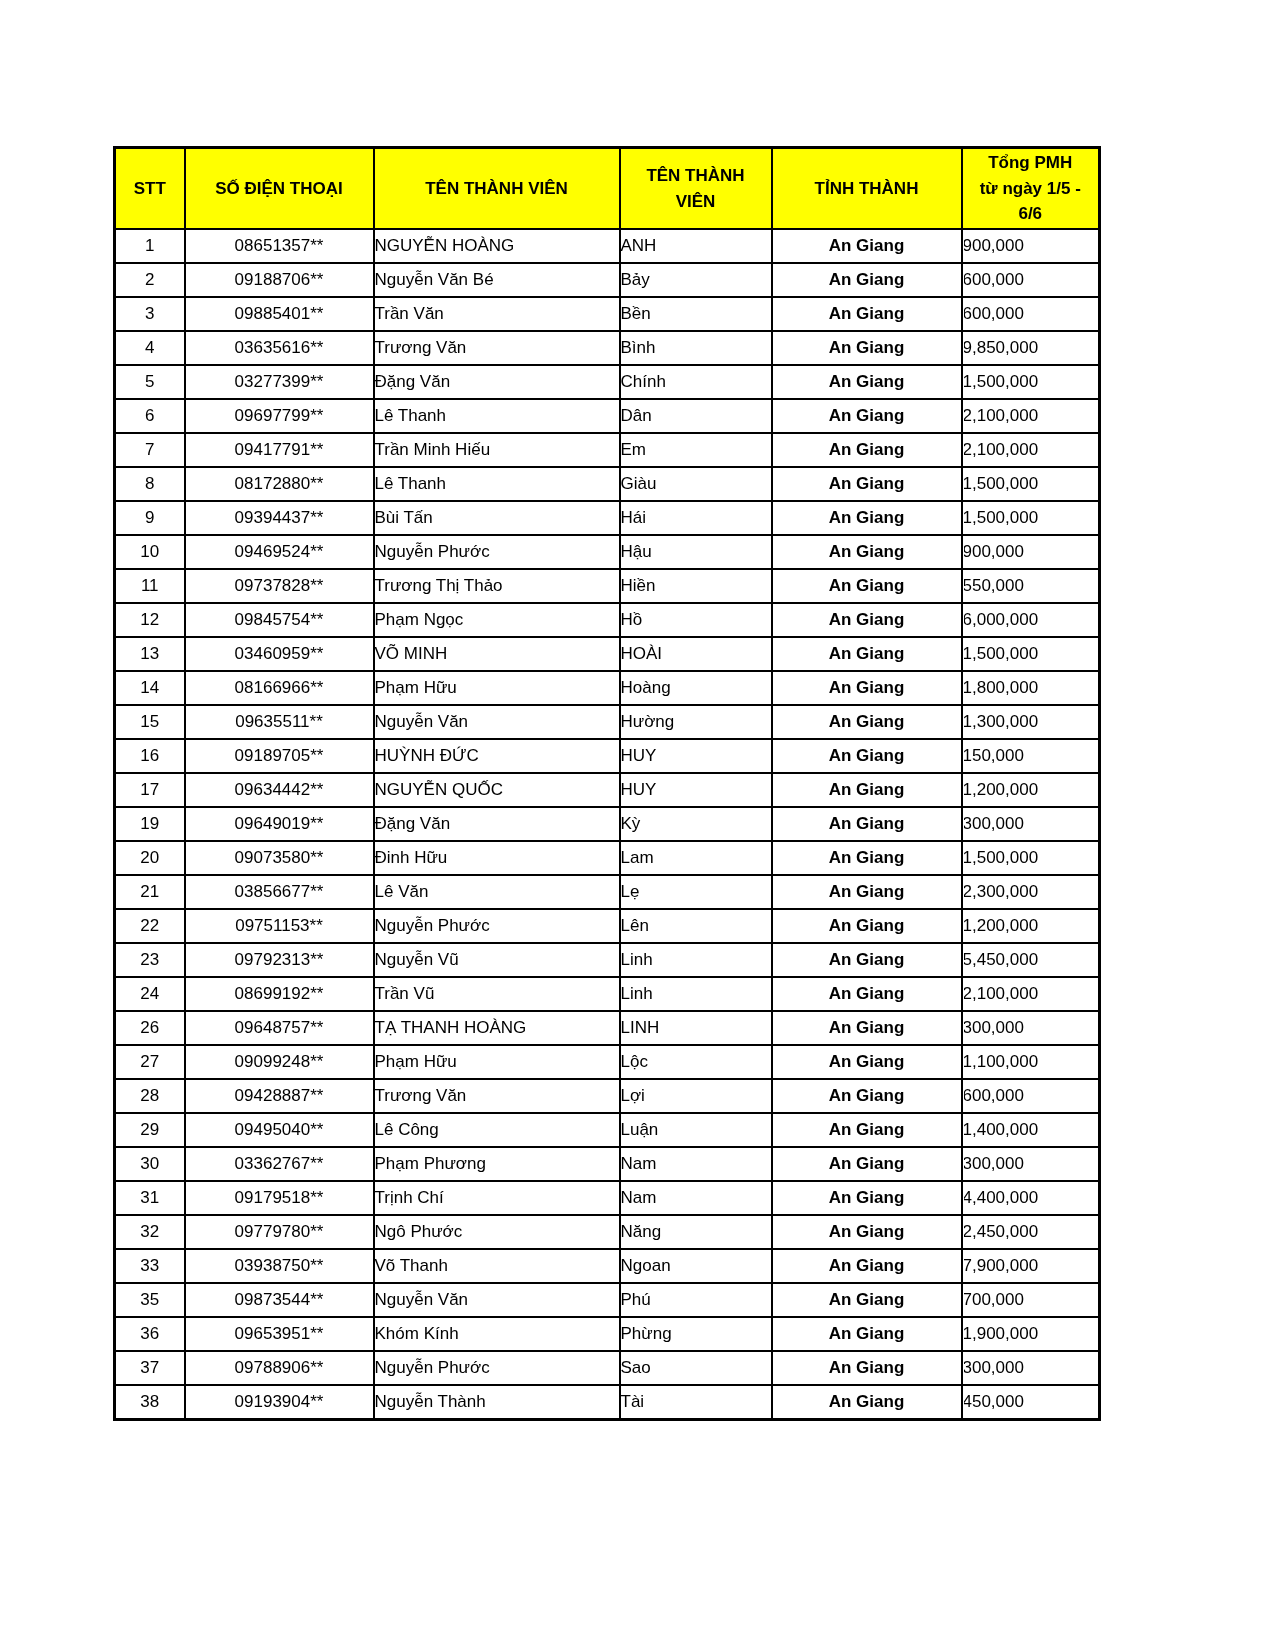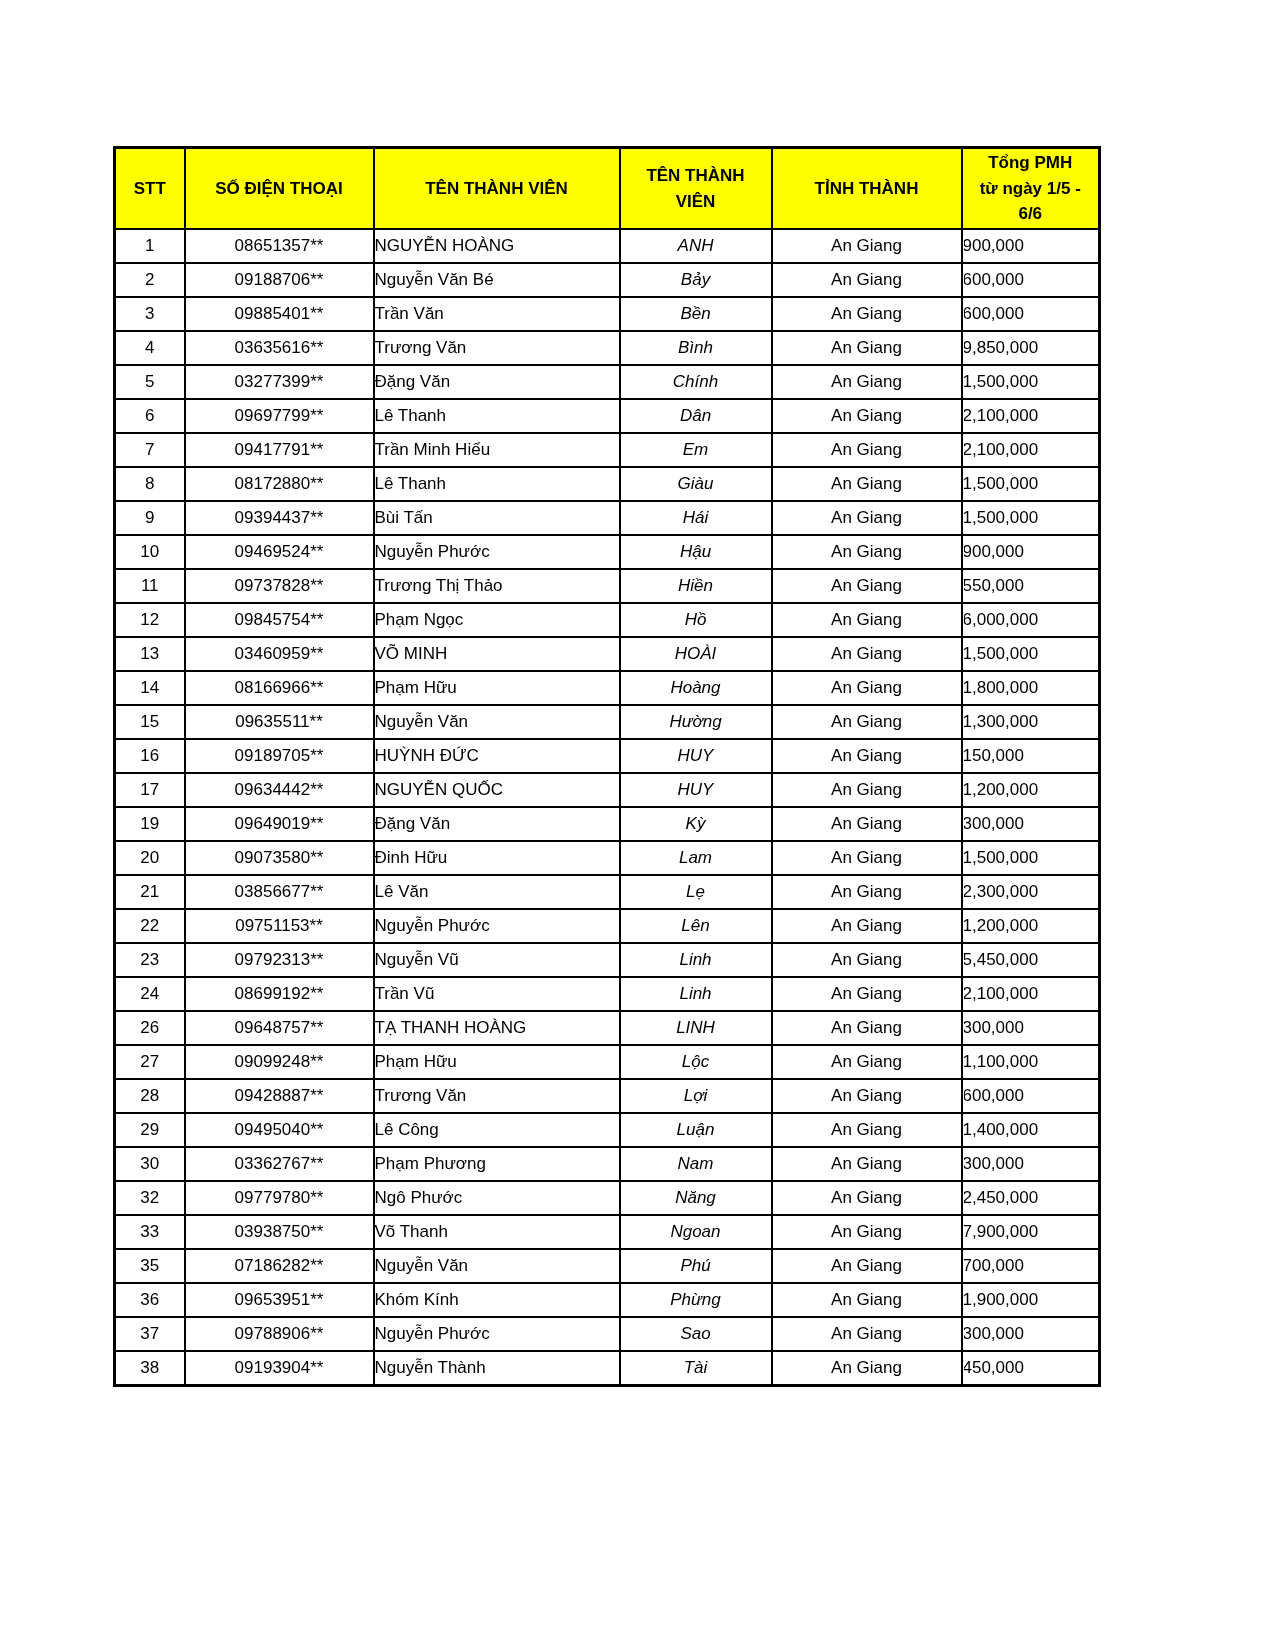--- a/index.html
+++ b/index.html
@@ -44,22 +44,22 @@
   }
   table.member-table tbody td {
     height: 32px;
     line-height: 32px;
     white-space: nowrap;
     background: #ffffff;
   }
   td.c0 { text-align: center; }
   td.c1 { text-align: center; }
   td.c2 { text-align: left;  padding-left: 5px;  }
-  td.c3 { text-align: center;  padding-left: 5px; font-style: italic;  }
-  td.c4 { text-align: center; }
+  td.c3 { text-align: left;  padding-left: 5px;  }
+  td.c4 { text-align: center; font-weight: bold; }
   td.c5 { padding-right: 7px; border-radius: 10px; }
 </style>
 </head>
 <body>
 
 <div class="page">
   <table class="member-table">
     <colgroup>
       <col style="width:70px">
       <col style="width:189px">
@@ -300,38 +300,46 @@
         </tr>
         <tr>
           <td class="c0">30</td>
           <td class="c1">03362767**</td>
           <td class="c2">Phạm Phương</td>
           <td class="c3">Nam</td>
           <td class="c4">An Giang</td>
           <td class="c5">300,000</td>
         </tr>
         <tr>
+          <td class="c0">31</td>
+          <td class="c1">09179518**</td>
+          <td class="c2">Trịnh Chí</td>
+          <td class="c3">Nam</td>
+          <td class="c4">An Giang</td>
+          <td class="c5">4,400,000</td>
+        </tr>
+        <tr>
           <td class="c0">32</td>
           <td class="c1">09779780**</td>
           <td class="c2">Ngô Phước</td>
           <td class="c3">Năng</td>
           <td class="c4">An Giang</td>
           <td class="c5">2,450,000</td>
         </tr>
         <tr>
           <td class="c0">33</td>
           <td class="c1">03938750**</td>
           <td class="c2">Võ Thanh</td>
           <td class="c3">Ngoan</td>
           <td class="c4">An Giang</td>
           <td class="c5">7,900,000</td>
         </tr>
         <tr>
           <td class="c0">35</td>
-          <td class="c1">07186282**</td>
+          <td class="c1">09873544**</td>
           <td class="c2">Nguyễn Văn</td>
           <td class="c3">Phú</td>
           <td class="c4">An Giang</td>
           <td class="c5">700,000</td>
         </tr>
         <tr>
           <td class="c0">36</td>
           <td class="c1">09653951**</td>
           <td class="c2">Khóm Kính</td>
           <td class="c3">Phừng</td>

